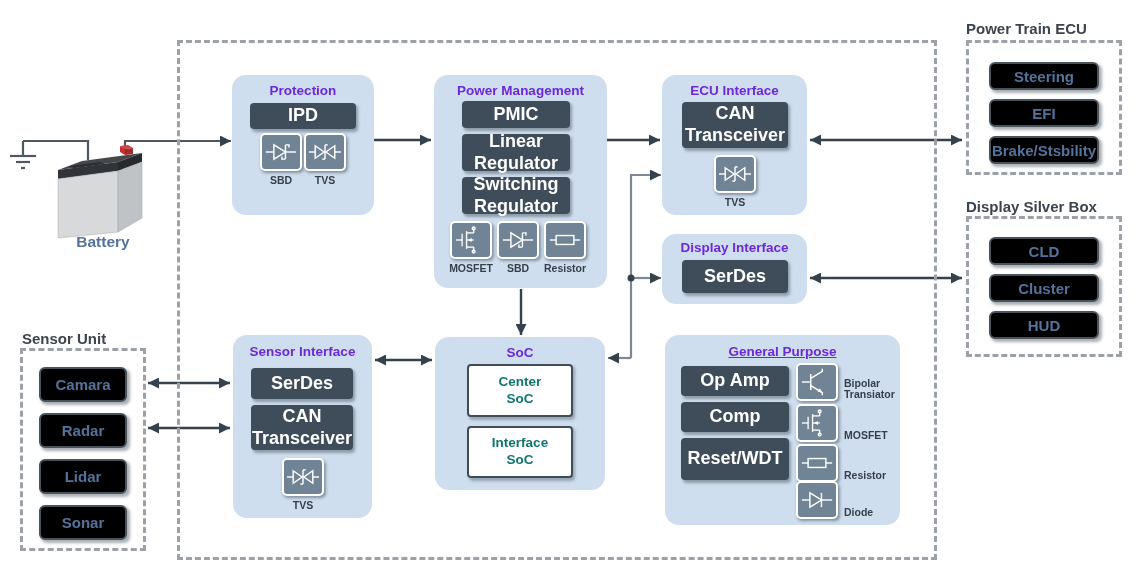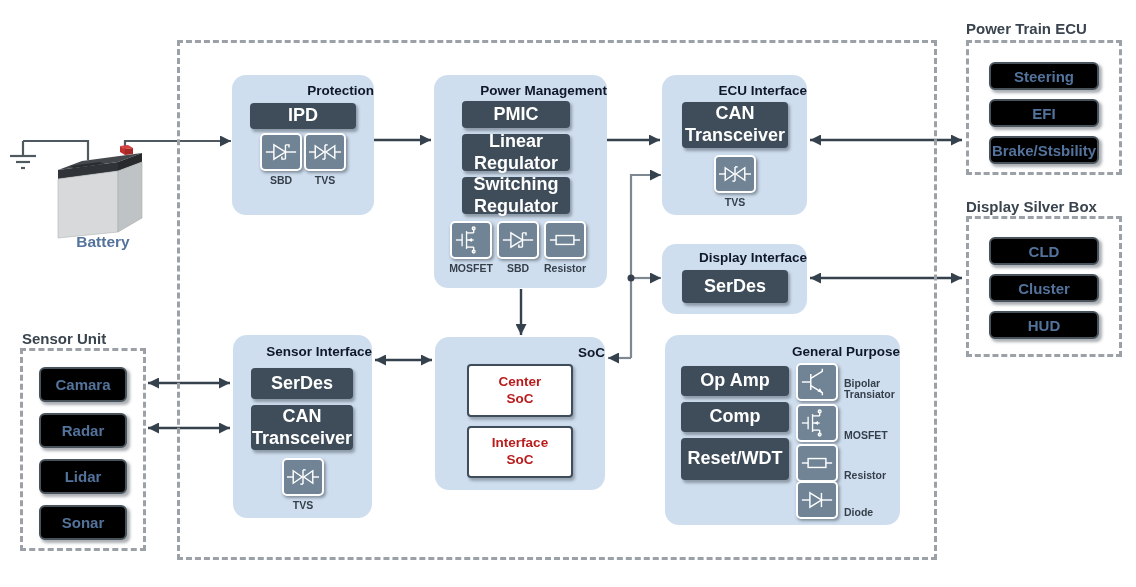--- a/index.html
+++ b/index.html
@@ -5,33 +5,33 @@
   html,body{margin:0;padding:0;background:#fff;}
   #canvas{
     position:relative;width:1136px;height:587px;background:#fff;overflow:hidden;
     font-family:"Liberation Sans","DejaVu Sans",sans-serif;
   }
   svg.overlay{position:absolute;left:0;top:0;width:1136px;height:587px;}
   .panel{
     position:absolute;background:#cfdeee;border-radius:14px;
   }
   .panel-title{
-    position:absolute;left:0;right:0;text-align:right;
-    color:#0f172a;font-weight:bold;font-size:13.5px;
+    position:absolute;left:0;right:0;text-align:center;
+    color:#6d28d9;font-weight:bold;font-size:13.5px;
   }
   .chip{
     position:absolute;background:#3e4d59;color:#fff;border-radius:4px;
     display:flex;align-items:center;justify-content:center;text-align:center;
     font-weight:bold;font-size:18px;line-height:1.2;white-space:pre-line;
     box-shadow:2px 2.5px 3px rgba(45,55,65,.40);
   }
   .card{
     position:absolute;background:#fff;border:2px solid #3e4d59;border-radius:4px;
     display:flex;align-items:center;justify-content:center;text-align:center;
-    color:#b91c1c;font-weight:bold;font-size:13.5px;line-height:1.25;white-space:pre-line;
+    color:#0f766e;font-weight:bold;font-size:13.5px;line-height:1.25;white-space:pre-line;
     box-sizing:border-box;box-shadow:2px 2.5px 3px rgba(45,55,65,.35);
   }
   .tilewrap{position:absolute;display:flex;flex-direction:column;align-items:center;width:44px;}
   .tile{
     width:42px;height:38px;background:#708496;border:2px solid #fff;border-radius:5px;
     box-sizing:border-box;display:flex;align-items:center;justify-content:center;
     box-shadow:1.5px 2px 3px rgba(45,55,65,.45);
   }
   .tile-label{
     margin-top:3px;font-size:10.5px;font-weight:bold;color:#343f4a;white-space:nowrap;text-align:center;
@@ -231,21 +231,21 @@
               <path d="M20 26 H17"></path>
             <path d="M31 11 L31 25 L21 18 Z"></path>
               <path d="M31 18 H38"></path>
           </g>
         </svg>
       </div>
       <div class="tile-label">TVS</div>
     </div>
   </div>
 
-  <div class="panel" style="left:662px;top:244px;width:145px;height:70px;">
+  <div class="panel" style="left:662px;top:234px;width:145px;height:70px;">
     <div class="panel-title" style="top:6px;">Display Interface</div>
     <div class="chip" style="left:20px;top:26px;width:106px;height:33px;">SerDes</div>
   </div>
 
   <div class="panel" style="left:233px;top:335px;width:139px;height:183px;">
     <div class="panel-title" style="top:9px;">Sensor Interface</div>
     <div class="chip" style="left:18px;top:33px;width:102px;height:31px;">SerDes</div>
     <div class="chip" style="left:18px;top:70px;width:102px;height:45px;">CAN
 Transceiver</div>
     <div class="tilewrap" style="left:48px;top:123px;">
@@ -268,21 +268,21 @@
 
   <div class="panel" style="left:435px;top:337px;width:170px;height:153px;">
     <div class="panel-title" style="top:8px;">SoC</div>
     <div class="card" style="left:32px;top:27px;width:106px;height:53px;">Center
 SoC</div>
     <div class="card" style="left:32px;top:89px;width:106px;height:52px;">Interface
 SoC</div>
   </div>
 
   <div class="panel" style="left:665px;top:335px;width:235px;height:190px;">
-    <div class="panel-title" style="top:9px;">General Purpose</div>
+    <div class="panel-title" style="top:9px;text-decoration:underline;">General Purpose</div>
     <div class="chip" style="left:16px;top:31px;width:108px;height:30px;">Op Amp</div>
     <div class="chip" style="left:16px;top:67px;width:108px;height:30px;">Comp</div>
     <div class="chip" style="left:16px;top:103px;width:108px;height:42px;">Reset/WDT</div>
 
     <div class="gp-row" style="left:131px;top:28px;">
       <div class="tile">
         <svg class="icon-svg" width="36" height="32" viewBox="0 0 40 36">
           <g stroke="#fff" stroke-width="1.6" fill="none">
             <path d="M3 18 H13"></path>
               <path d="M13 9 V27"></path>

